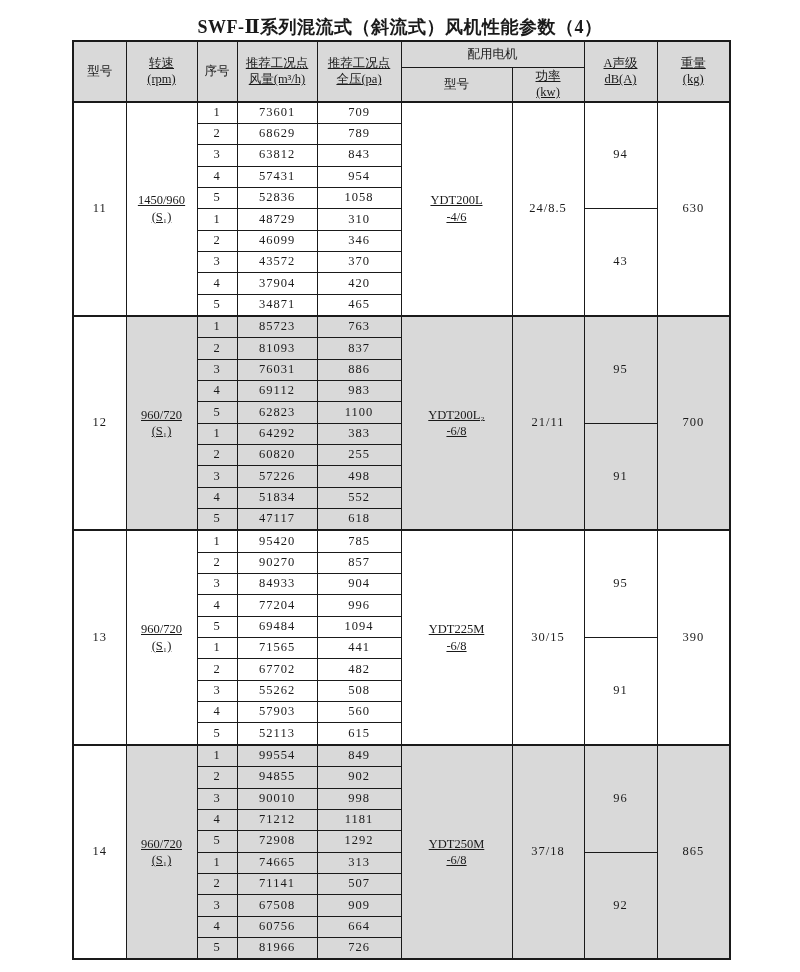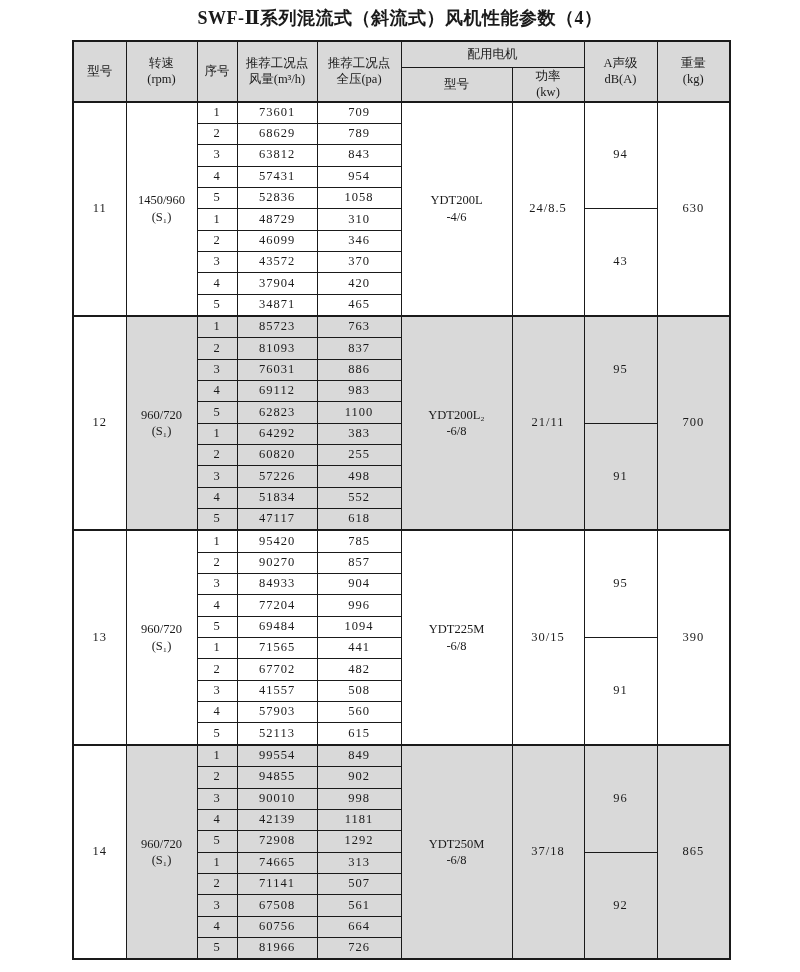--- a/index.html
+++ b/index.html
@@ -5,21 +5,21 @@
   html, body { margin: 0; padding: 0; }
   body {
     width: 800px; height: 972px;
     background: #ffffff;
     font-family: "Liberation Serif", "DejaVu Serif", serif;
     color: #1a1a1a;
     position: relative;
     overflow: hidden;
   }
   .title {
-    position: absolute; top: 6px; left: 0; width: 100%;
+    position: absolute; top: 15px; left: 0; width: 100%;
     text-align: center;
     font-size: 18px; font-weight: bold;
     letter-spacing: 0.5px;
   }
   table.fan-table {
     position: absolute; left: 72px; top: 40px;
     width: 657px;
     border-collapse: collapse;
     table-layout: fixed;
     border: 2px solid #1a1a1a;
@@ -41,21 +41,21 @@
   thead tr:last-child th { border-bottom: 2px solid #1a1a1a; }
   tbody td {
     font-size: 12.5px;
     height: 20.35px;
     line-height: 1.1;
     background: #ffffff;
   }
   tbody td.shaded { background: #d9d9d9; }
   tbody tr.section-start td { border-top: 2px solid #1a1a1a; }
   td.num { letter-spacing: 1px; }
-  td.multi div, th div { line-height: 1.3; }
+  td.multi div, th div { line-height: 1.3; text-decoration: underline; }
 </style>
 </head>
 <body>
 
 <div class="title">SWF-Ⅱ系列混流式（斜流式）风机性能参数（4）</div>
 
 <table class="fan-table">
   <colgroup>
     <col style="width:53px">
       <col style="width:71px">
@@ -271,21 +271,21 @@
         <td class="num">441</td>
         <td class="num" rowspan="5">91</td>
       </tr>
       <tr>
         <td class="num">2</td>
         <td class="num">67702</td>
         <td class="num">482</td>
       </tr>
       <tr>
         <td class="num">3</td>
-        <td class="num">41557</td>
+        <td class="num">55262</td>
         <td class="num">508</td>
       </tr>
       <tr>
         <td class="num">4</td>
         <td class="num">57903</td>
         <td class="num">560</td>
       </tr>
       <tr>
         <td class="num">5</td>
         <td class="num">52113</td>
@@ -313,21 +313,21 @@
         <td class="num shaded">94855</td>
         <td class="num shaded">902</td>
       </tr>
       <tr>
         <td class="num shaded">3</td>
         <td class="num shaded">90010</td>
         <td class="num shaded">998</td>
       </tr>
       <tr>
         <td class="num shaded">4</td>
-        <td class="num shaded">42139</td>
+        <td class="num shaded">71212</td>
         <td class="num shaded">1181</td>
       </tr>
       <tr>
         <td class="num shaded">5</td>
         <td class="num shaded">72908</td>
         <td class="num shaded">1292</td>
       </tr>
       <tr>
         <td class="num shaded">1</td>
         <td class="num shaded">74665</td>
@@ -335,21 +335,21 @@
         <td class="num shaded" rowspan="5">92</td>
       </tr>
       <tr>
         <td class="num shaded">2</td>
         <td class="num shaded">71141</td>
         <td class="num shaded">507</td>
       </tr>
       <tr>
         <td class="num shaded">3</td>
         <td class="num shaded">67508</td>
-        <td class="num shaded">561</td>
+        <td class="num shaded">909</td>
       </tr>
       <tr>
         <td class="num shaded">4</td>
         <td class="num shaded">60756</td>
         <td class="num shaded">664</td>
       </tr>
       <tr>
         <td class="num shaded">5</td>
         <td class="num shaded">81966</td>
         <td class="num shaded">726</td>

